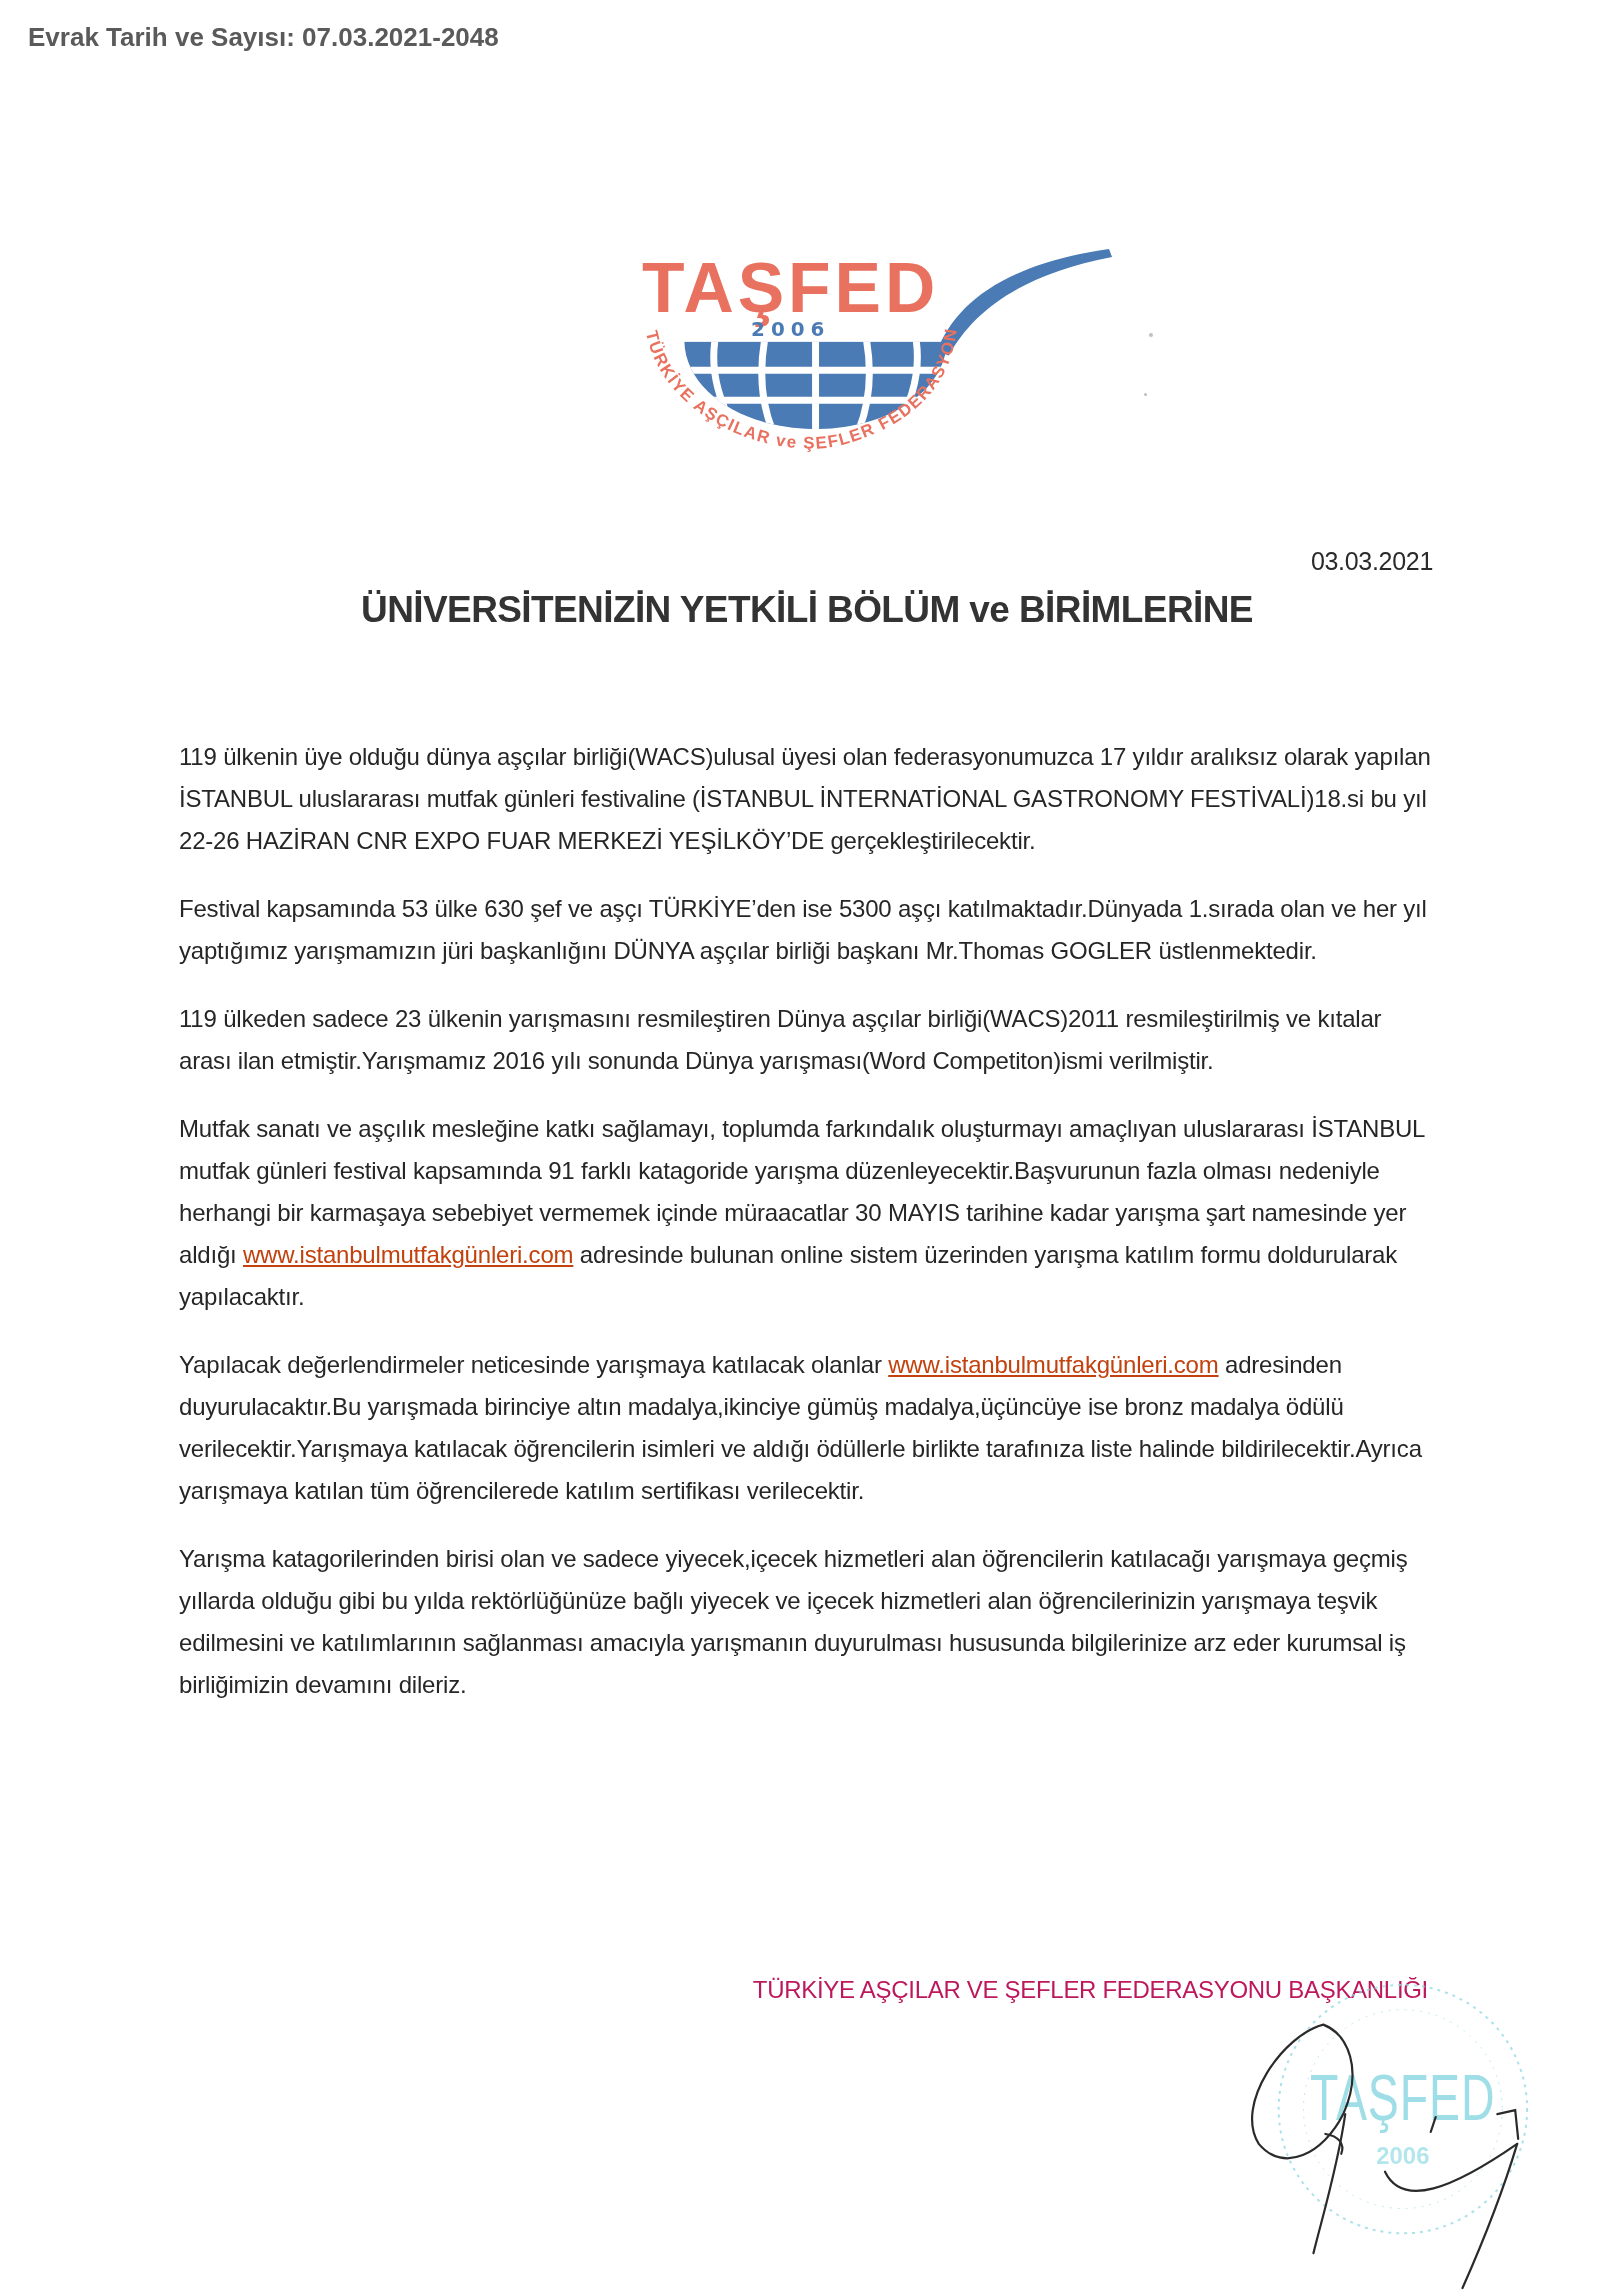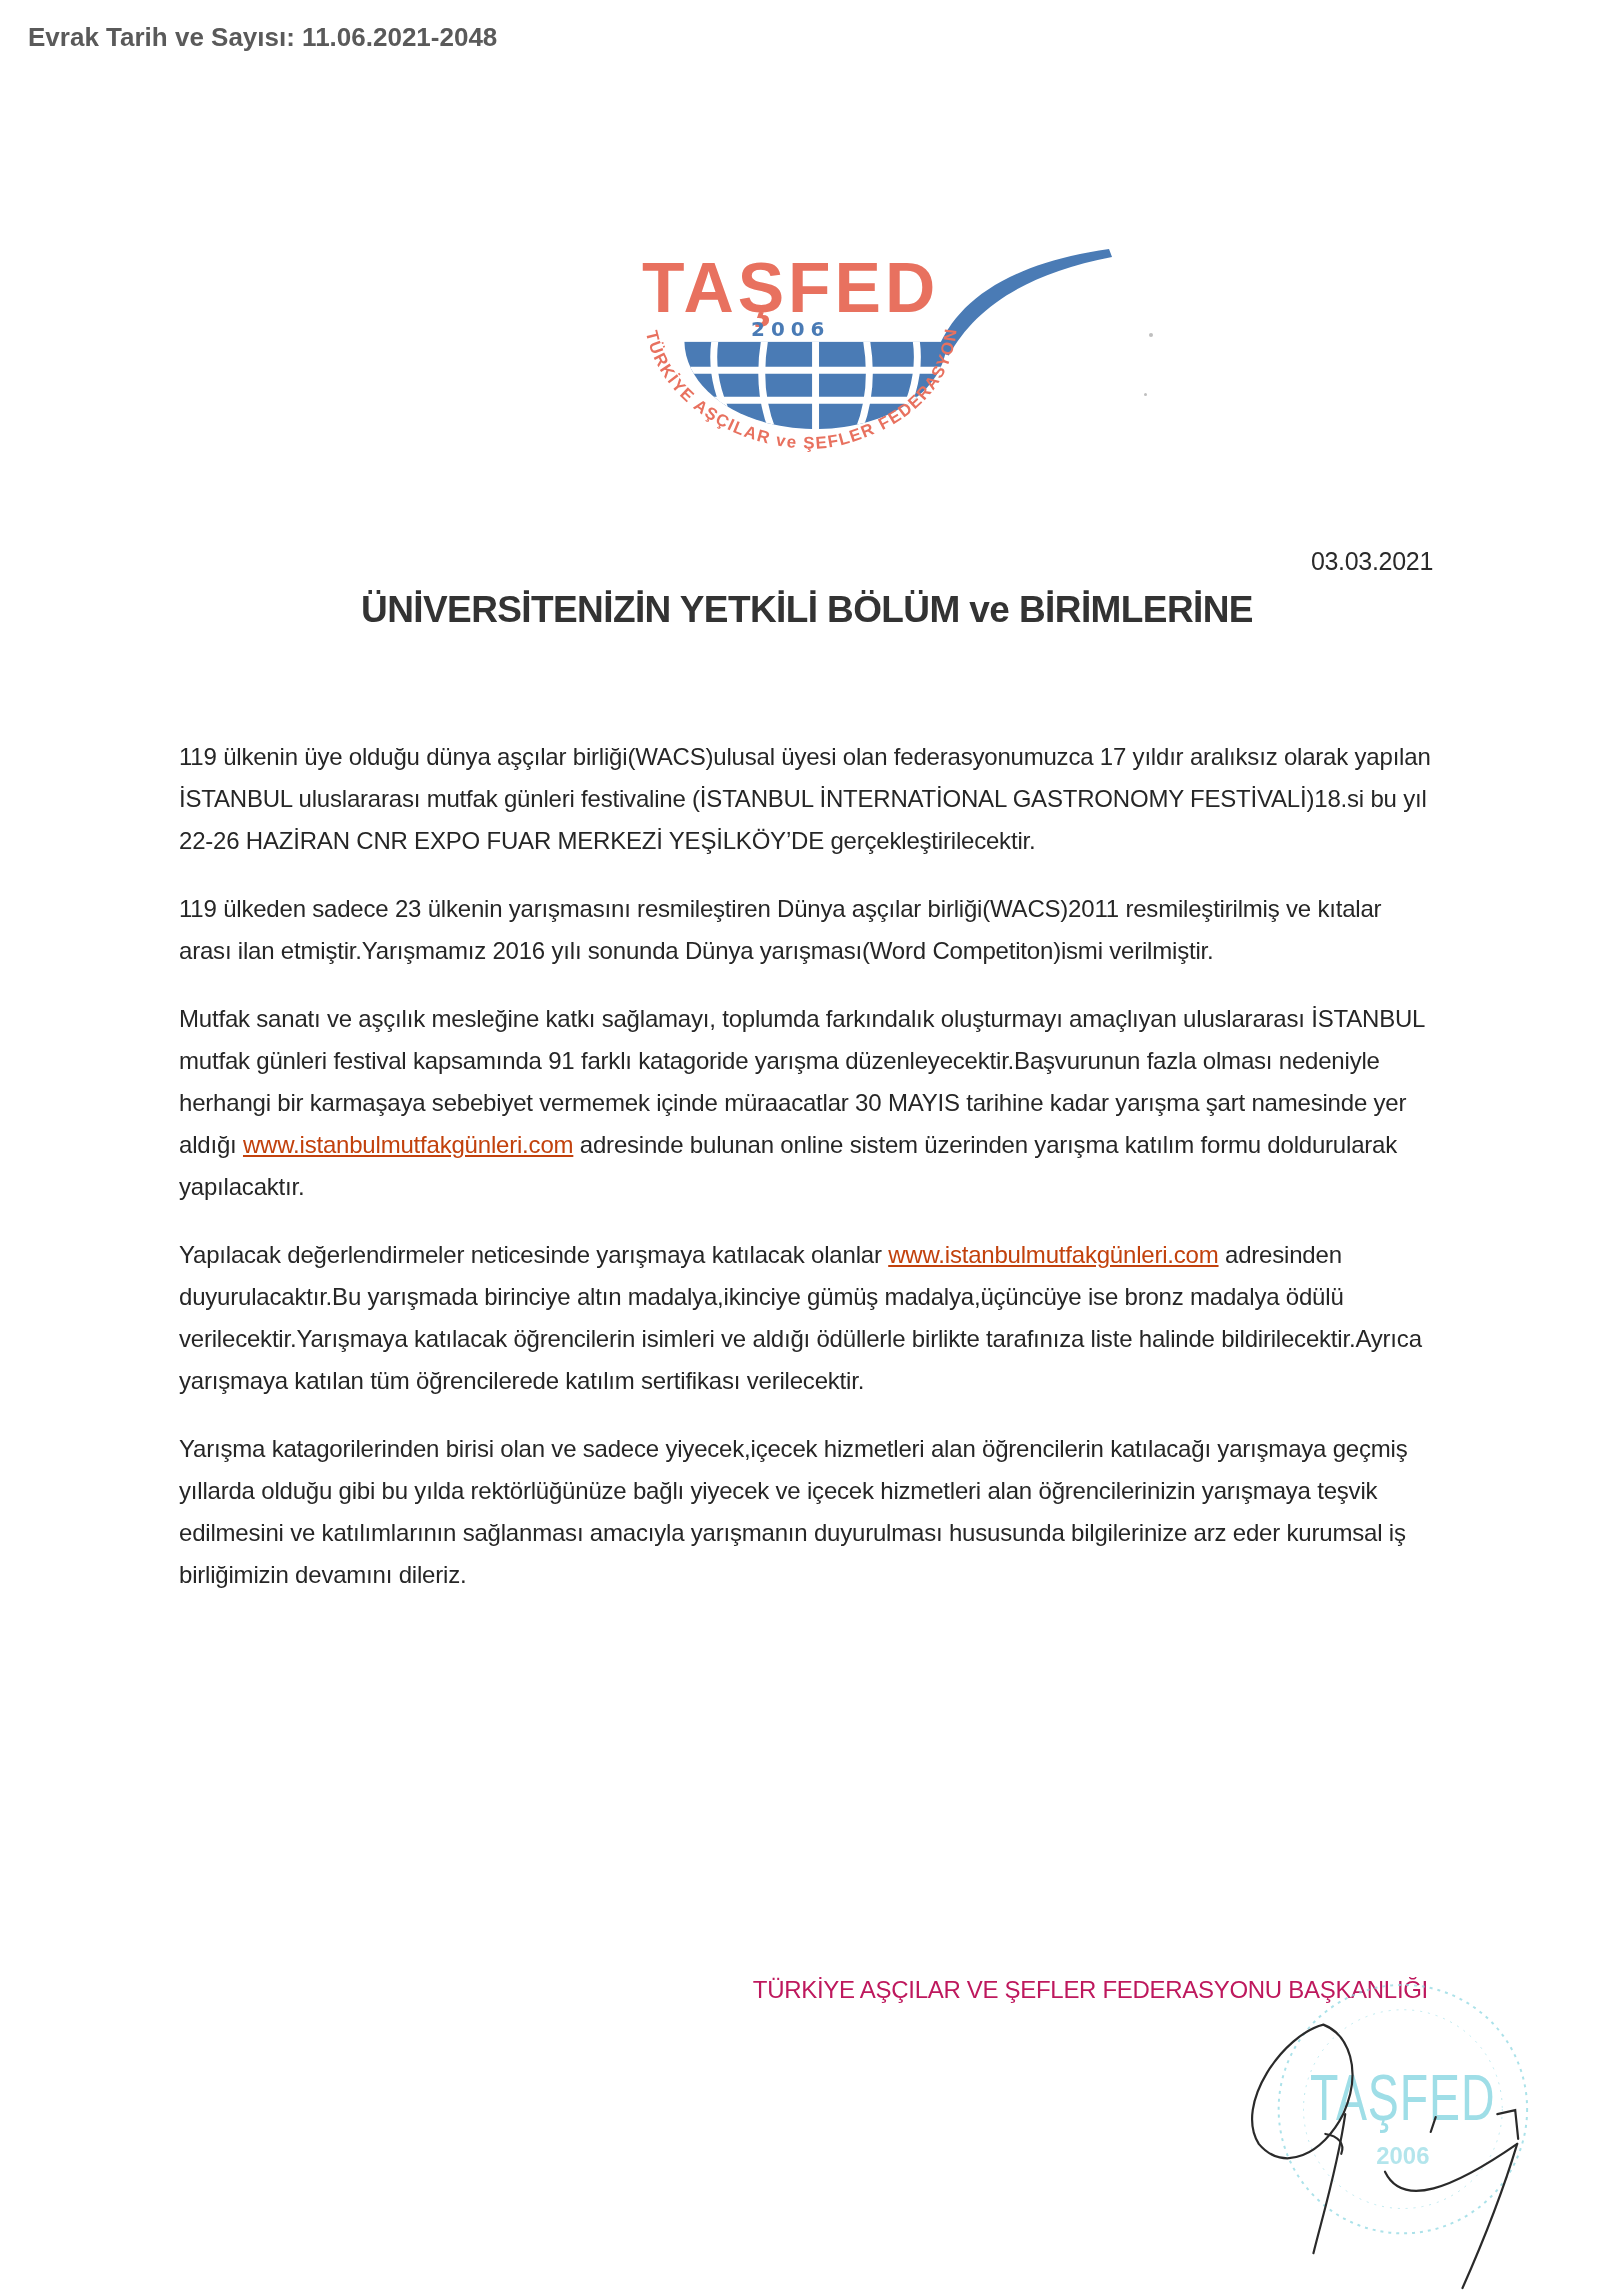--- a/index.html
+++ b/index.html
@@ -11,21 +11,21 @@
   .body-text { position: absolute; left: 179px; top: 736px; width: 1264px; font-family: "Liberation Sans", sans-serif; font-size: 24px; line-height: 42px; color: #262626; letter-spacing: -0.2px; }
   .body-text p { margin: 0 12px 26px 0; }
   .body-text a { color: #c2410c; text-decoration: underline; }
   .signer { position: absolute; right: 186px; top: 1976px; font-family: "Liberation Sans", sans-serif; font-size: 24px; color: #be185d; letter-spacing: -0.3px; }
   .stamp { position: absolute; left: 1214px; top: 1965px; width: 338px; height: 328px; }
   .speck { position: absolute; width: 4px; height: 4px; border-radius: 50%; background: #bfbfbf; }
 </style>
 </head>
 <body>
 
-<div class="evrak">Evrak Tarih ve Sayısı: 11.06.2021-2048</div>
+<div class="evrak">Evrak Tarih ve Sayısı: 07.03.2021-2048</div>
 
 <svg class="logo" viewBox="0 0 580 230">
   <text x="255" y="88" text-anchor="middle" font-family="Liberation Sans, sans-serif" font-weight="bold" font-size="70" fill="#e8715f" letter-spacing="4">TAŞFED</text>
   <text x="255" y="112" text-anchor="middle" font-family="DejaVu Sans, sans-serif" font-weight="bold" font-size="20" fill="#4a7bb5" letter-spacing="6">2006</text>
 
   <path d="M402 128 C 420 80, 470 40, 575 25 L 578 33 C 490 50, 440 85, 414 132 Z" fill="#4a7bb5"></path>
 
   <g fill="#4a7bb5">
     <clipPath id="bowl">
       <path d="M148 118 L 412 118 C 410 170, 350 206, 280 206 C 210 206, 150 170, 148 118 Z"></path>
@@ -48,20 +48,21 @@
     <textPath href="#arcPath" startOffset="2%">TÜRKİYE AŞÇILAR ve ŞEFLER FEDERASYONU</textPath>
   </text>
 </svg>
 
 <div class="date">03.03.2021</div>
 
 <div class="title">ÜNİVERSİTENİZİN YETKİLİ BÖLÜM ve BİRİMLERİNE</div>
 
 <div class="body-text">
   <p>119 ülkenin üye olduğu dünya aşçılar birliği(WACS)ulusal üyesi olan federasyonumuzca 17 yıldır aralıksız olarak yapılan İSTANBUL uluslararası mutfak günleri festivaline (İSTANBUL İNTERNATİONAL GASTRONOMY FESTİVALİ)18.si bu yıl 22-26 HAZİRAN CNR EXPO FUAR MERKEZİ YEŞİLKÖY’DE gerçekleştirilecektir.</p>
+  <p>Festival kapsamında 53 ülke 630 şef ve aşçı TÜRKİYE’den ise 5300 aşçı katılmaktadır.Dünyada 1.sırada olan ve  her yıl yaptığımız yarışmamızın jüri başkanlığını DÜNYA aşçılar birliği başkanı Mr.Thomas GOGLER üstlenmektedir.</p>
   <p>119 ülkeden sadece 23 ülkenin yarışmasını resmileştiren Dünya aşçılar birliği(WACS)2011 resmileştirilmiş ve kıtalar arası ilan etmiştir.Yarışmamız 2016 yılı sonunda Dünya yarışması(Word Competiton)ismi verilmiştir.</p>
   <p><span>Mutfak sanatı ve aşçılık mesleğine katkı sağlamayı, toplumda farkındalık oluşturmayı amaçlıyan uluslararası İSTANBUL mutfak günleri festival kapsamında 91 farklı katagoride yarışma düzenleyecektir.Başvurunun fazla olması nedeniyle herhangi bir karmaşaya sebebiyet vermemek içinde müraacatlar 30 MAYIS tarihine kadar yarışma şart namesinde yer aldığı </span><a>www.istanbulmutfakgünleri.com</a><span> adresinde bulunan online sistem üzerinden yarışma katılım formu doldurularak yapılacaktır.</span></p>
   <p><span>Yapılacak değerlendirmeler neticesinde yarışmaya katılacak olanlar </span><a>www.istanbulmutfakgünleri.com</a><span> adresinden duyurulacaktır.Bu yarışmada birinciye altın madalya,ikinciye gümüş madalya,üçüncüye ise bronz madalya ödülü verilecektir.Yarışmaya katılacak öğrencilerin isimleri ve aldığı ödüllerle birlikte tarafınıza liste halinde bildirilecektir.Ayrıca yarışmaya katılan tüm öğrencilerede katılım sertifikası verilecektir.</span></p>
   <p>Yarışma katagorilerinden birisi olan ve sadece yiyecek,içecek hizmetleri alan öğrencilerin katılacağı yarışmaya geçmiş yıllarda olduğu gibi bu yılda rektörlüğünüze bağlı yiyecek ve içecek hizmetleri alan öğrencilerinizin yarışmaya teşvik edilmesini ve katılımlarının sağlanması amacıyla yarışmanın duyurulması hususunda bilgilerinize arz eder kurumsal iş birliğimizin devamını dileriz.</p>
 </div>
 
 <div class="signer">TÜRKİYE AŞÇILAR VE ŞEFLER FEDERASYONU BAŞKANLIĞI</div>
 
 <svg class="stamp" viewBox="0 0 340 330">
   <g opacity="0.75">

